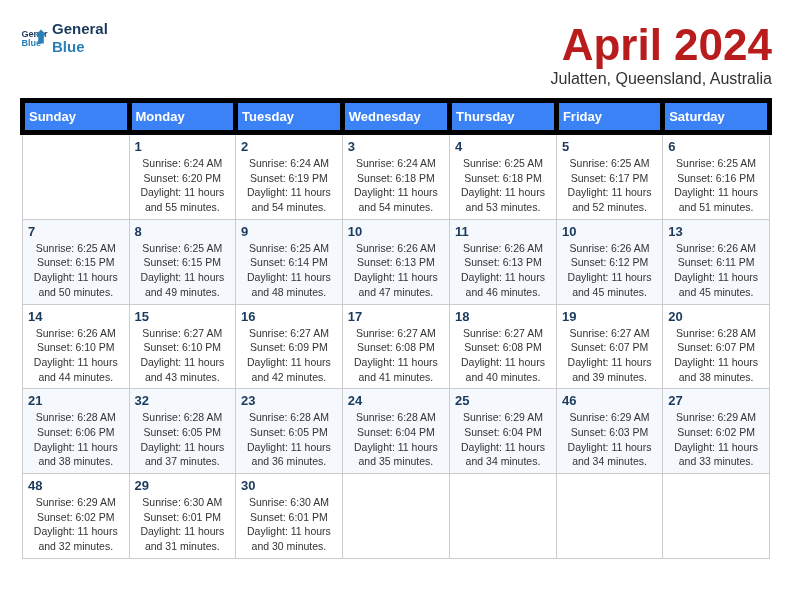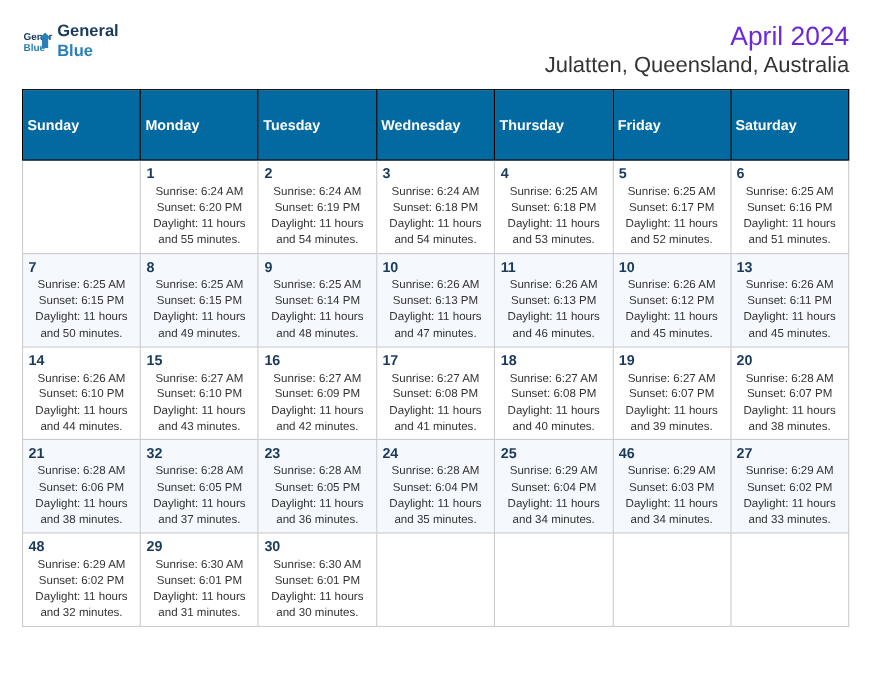--- a/index.html
+++ b/index.html
@@ -22,41 +22,41 @@
       gap: 4px;
     }
     .logo-icon {
       width: 28px;
       height: 28px;
     }
     .title-block {
       text-align: right;
     }
     .month-title {
-      font-size: 24px;
-      font-weight: normal;
-      color: #6d28d9;
+      font-size: 44px;
+      font-weight: bold;
+      color: #b91c1c;
     }
     .location {
-      font-size: 20px;
+      font-size: 16px;
       color: #333;
     }
     .calendar-table {
       width: 100%;
       border-collapse: collapse;
       font-size: 11px;
     }
     .calendar-table th {
-      background-color: #0369a1;
+      background-color: #3b82f6;
       color: #fff;
-      padding: 24px 4px;
+      padding: 6px 4px;
       text-align: left;
       font-size: 13px;
       font-weight: bold;
-      border: 1px solid #000000;
+      border: 5px solid #000000;
     }
     .calendar-table td {
       border: 1px solid #ccc;
       padding: 4px 5px;
       vertical-align: top;
       width: 108px;
       min-height: 80px;
       background: #fff;
     }
     .calendar-table tr:nth-child(even) td {

